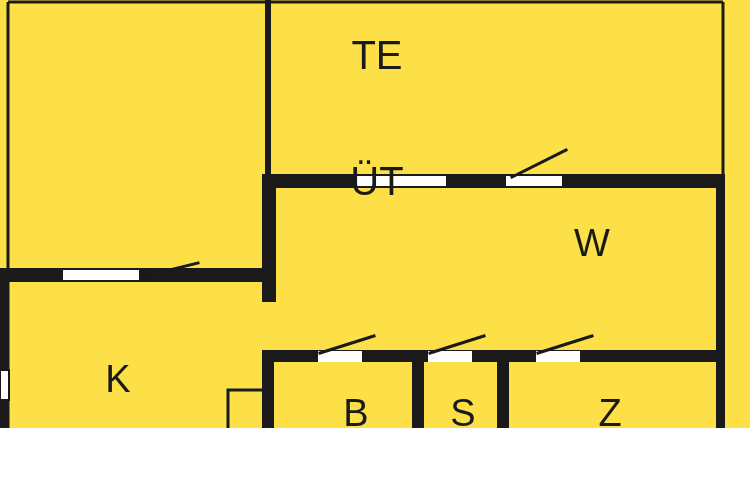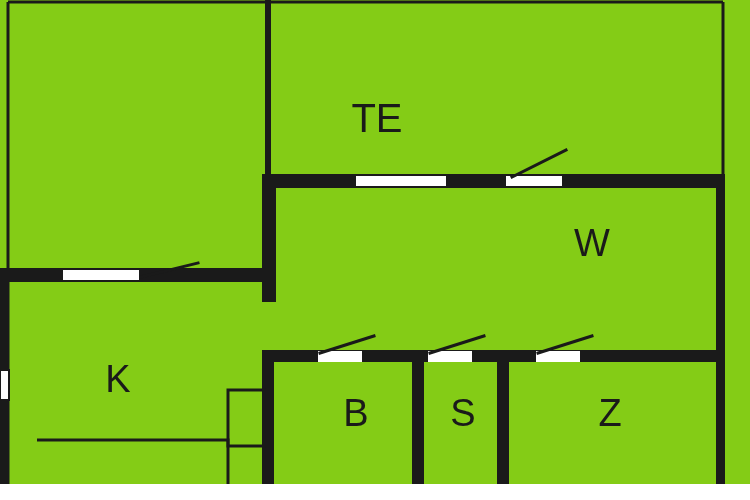--- a/index.html
+++ b/index.html
@@ -3,22 +3,22 @@
 <meta charset="utf-8">
 <style>
   html, body {
     margin: 0;
     padding: 0;
     background: #ffffff;
   }
   #root {
     position: relative;
     width: 750px;
-    height: 484px;
-    background: #84cc16;
+    height: 428px;
+    background: #fde047;
     font-family: "Liberation Sans", sans-serif;
     overflow: hidden;
   }
   .plan-svg {
     position: absolute;
     top: 0;
     left: 0;
     width: 750px;
     height: 500px;
     display: block;
@@ -108,20 +108,21 @@
 
     <g fill="none" stroke="#1a1a1a" stroke-width="3">
       <rect x="228" y="390" width="36" height="56"></rect>
       <path d="M 37 440 L 228 440 L 228 488"></path>
     </g>
 
   </svg>
 
   <div class="room-label two-line" style="left:377px; top:118px; font-size:40px;">
     <div>TE</div>
+    <div>ÜT</div>
   </div>
 
   <div class="room-label" style="left:592px; top:243px; font-size:38px;">W</div>
 
   <div class="room-label" style="left:118px; top:379px; font-size:38px;">K</div>
 
   <div class="room-label" style="left:356px; top:413px; font-size:38px;">B</div>
 
   <div class="room-label" style="left:463px; top:413px; font-size:38px;">S</div>
 

